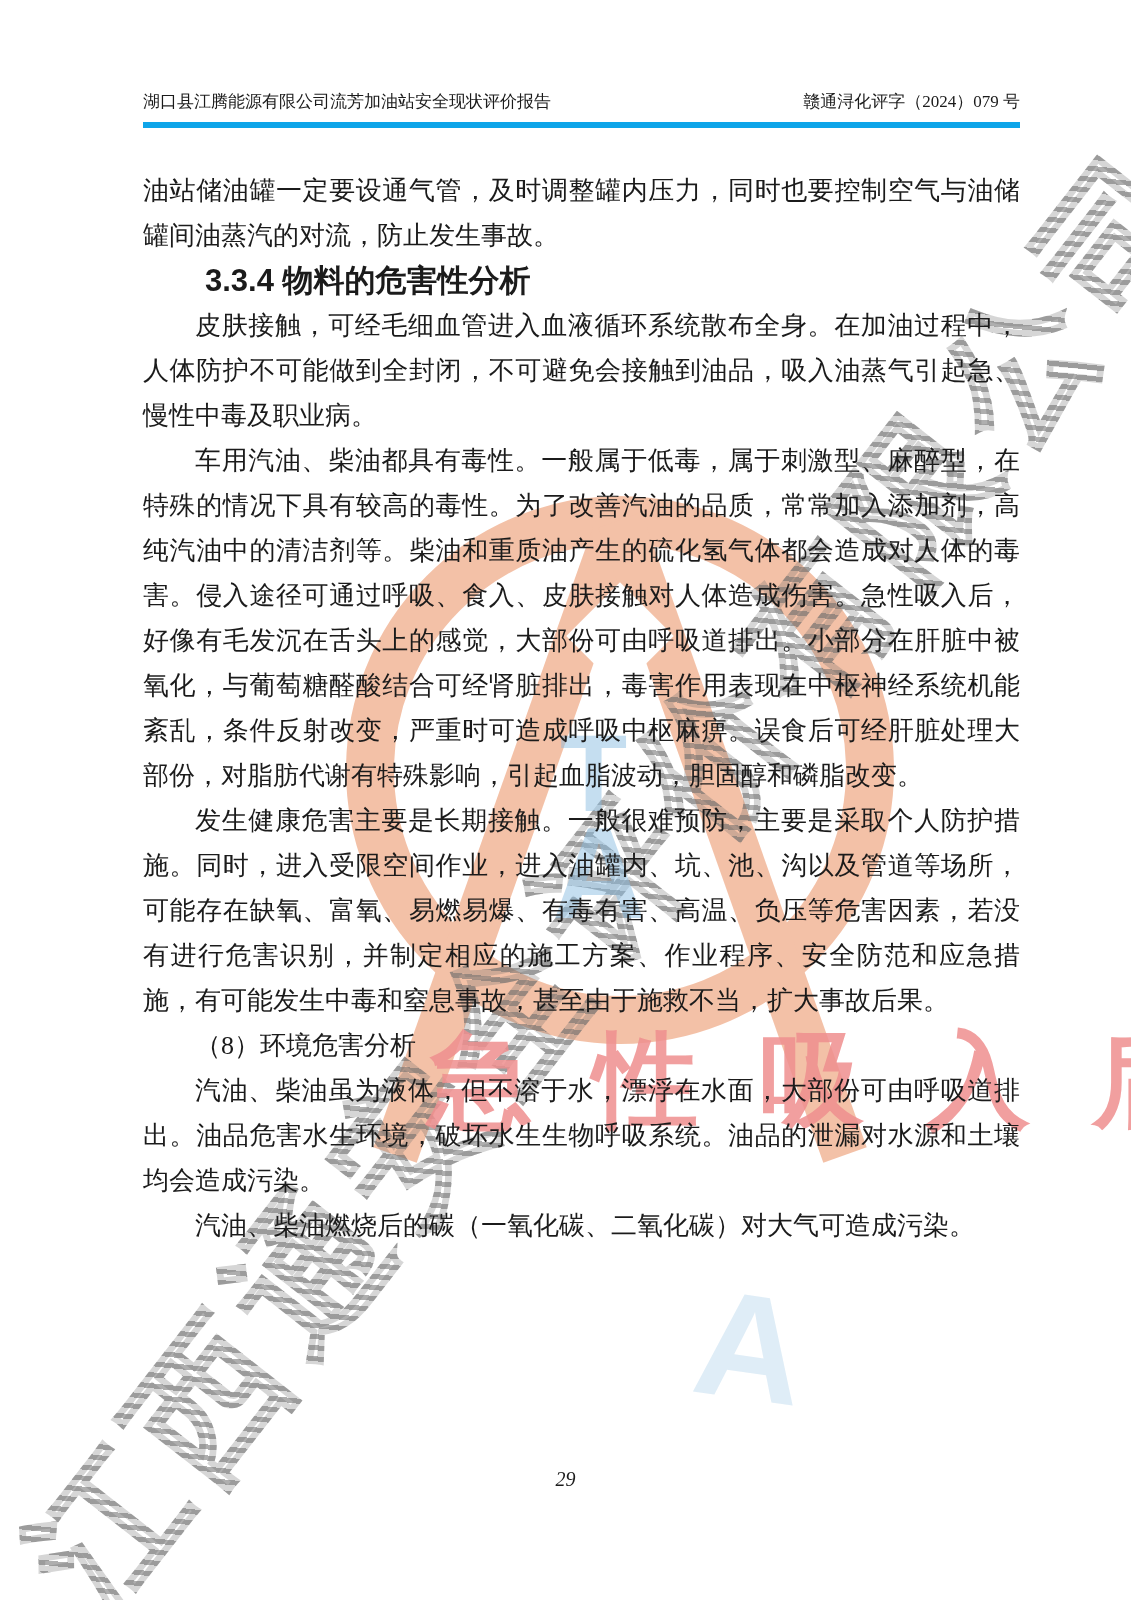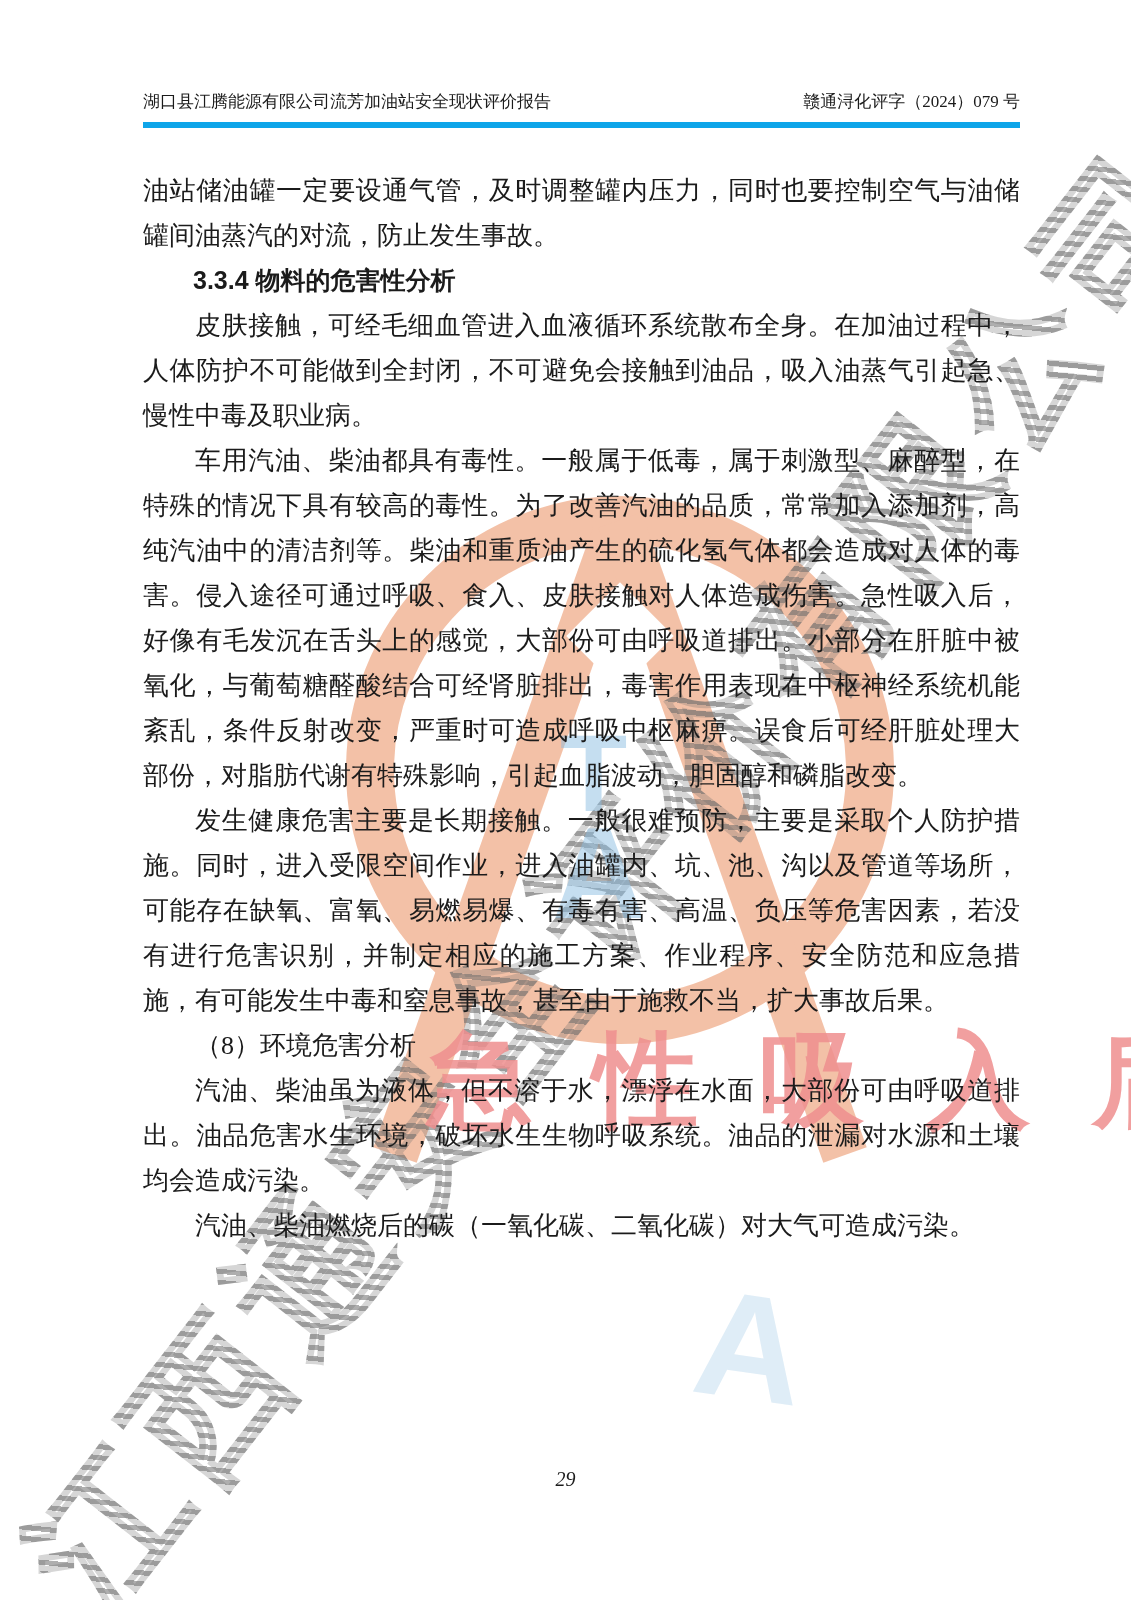--- a/index.html
+++ b/index.html
@@ -43,21 +43,21 @@
   .content { position:absolute; left:143px; top:90px; width:877px; z-index:1; }
   .page-header {
     display:flex; justify-content:space-between; align-items:flex-end;
     font-size:17px; padding-bottom:9px;
     border-bottom:6px solid #0ea5e9;
   }
   .body-text { margin-top:40px; font-size:26px; line-height:45px; text-align:justify; }
   .body-text p { margin:0; text-indent:2em; }
   .body-text p.no-indent { text-indent:0; }
   .section-heading {
-    margin:0; font-size:25px; line-height:45px; font-weight:700;
+    margin:0; font-size:31px; line-height:45px; font-weight:700;
     font-family:"Liberation Sans","DejaVu Sans",sans-serif;
     text-indent:0;
   }
   .page-footer {
     position:absolute; left:0; top:1468px; width:1131px;
     text-align:center; font-size:20px; z-index:1;font-style:italic;
   }
 </style>
 </head>
 <body>

